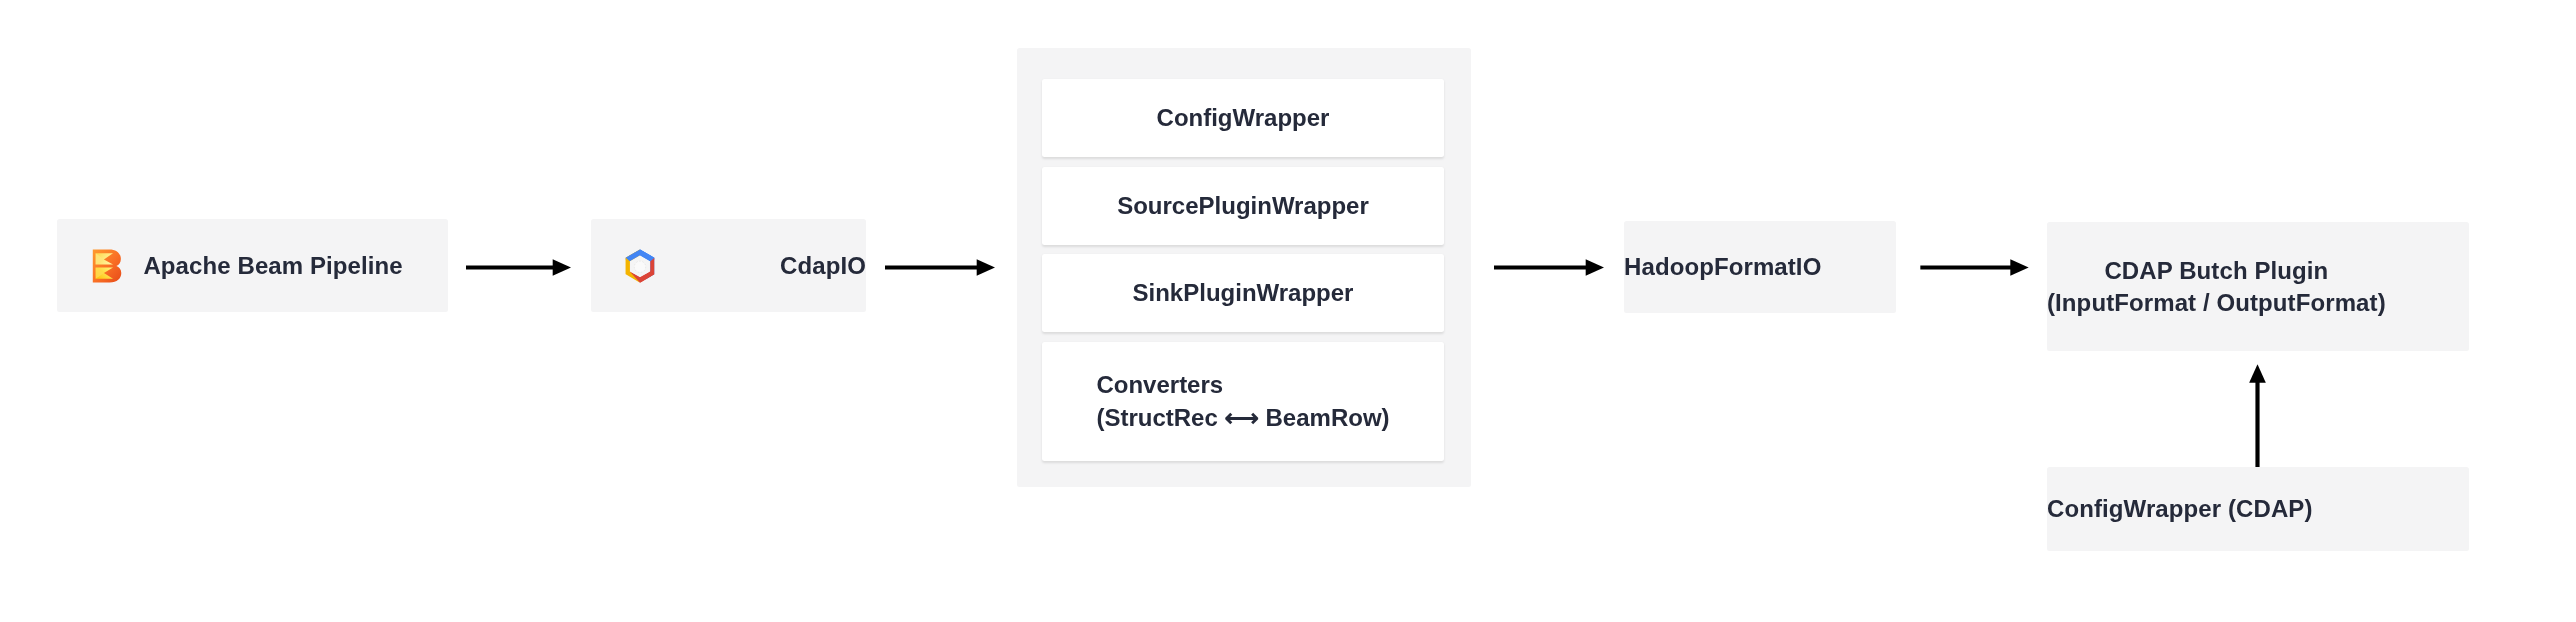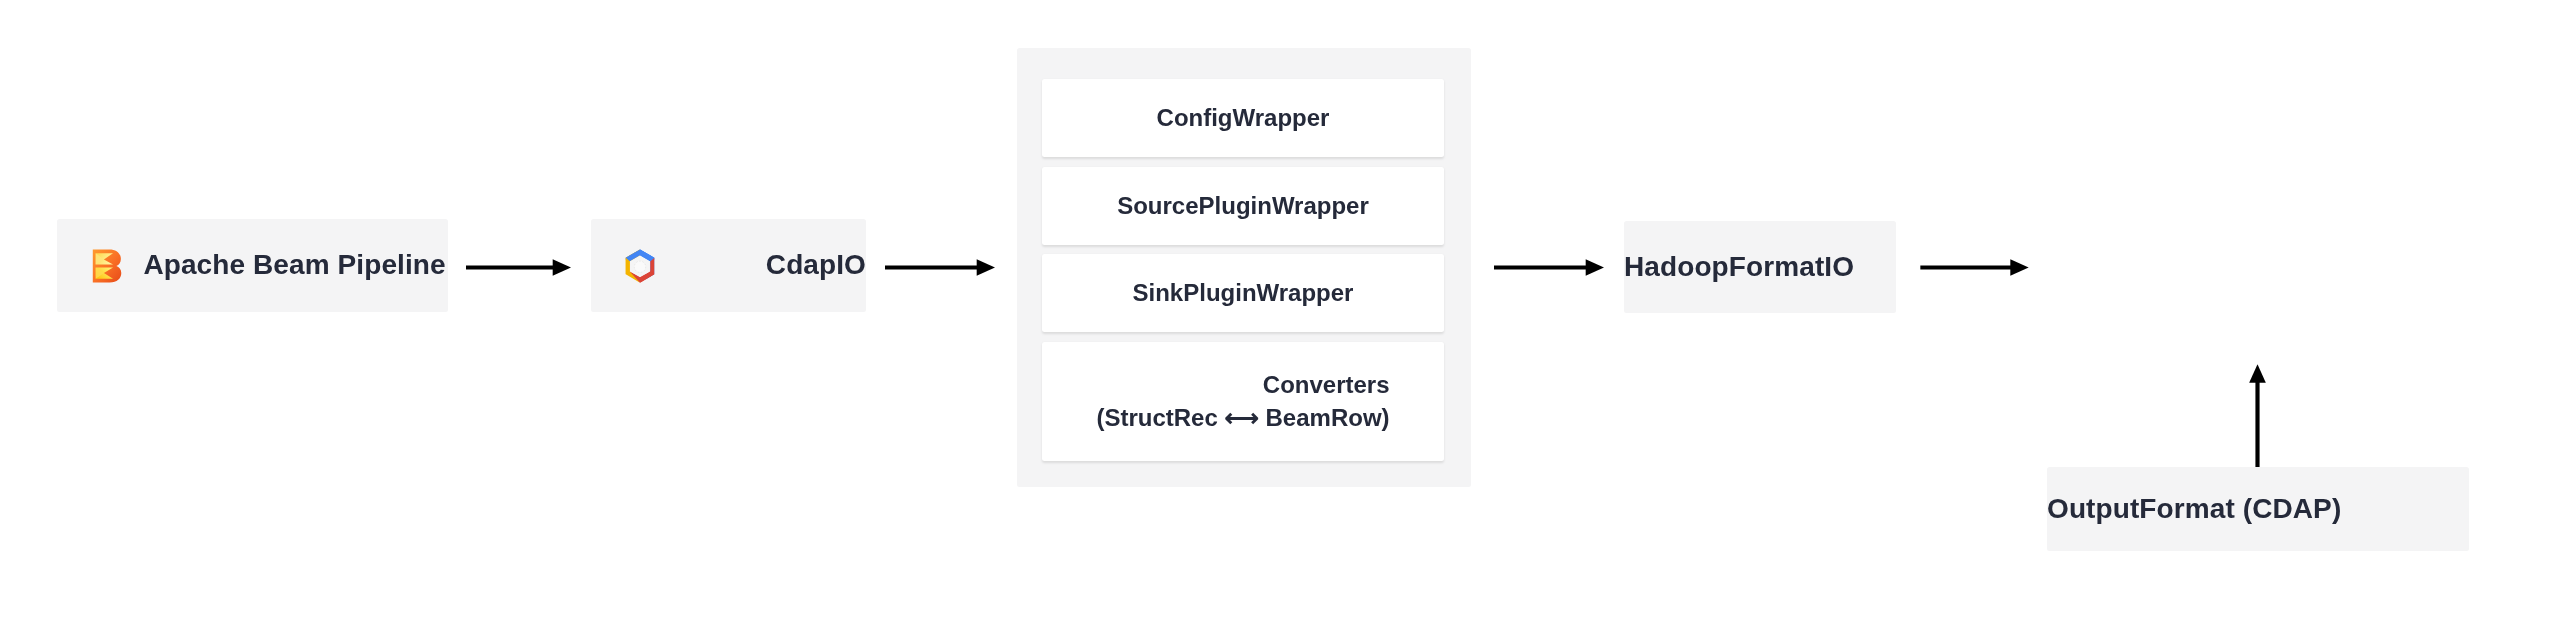--- a/index.html
+++ b/index.html
@@ -25,21 +25,21 @@
     position: absolute;
     background: #f4f4f5;
     border-radius: 2.5px;
     display: flex;
     align-items: center;
     justify-content: flex-start;
     box-sizing: border-box;
     text-align: center;
   }
   .node-label {
-    font-size: 28px;
+    font-size: 24px;
     font-weight: 600;
     letter-spacing: 0.1px;
     line-height: 1.32;
     color: #252a3a;
     white-space: pre-line;
   }
 
   
   .node.with-icon {
     justify-content: flex-start;
@@ -62,21 +62,21 @@
   }
   .card {
     position: absolute;
     background: #ffffff;
     border-radius: 2.5px;
     box-shadow: 0 1.7px 2.5px rgba(0,0,0,0.10);
     display: flex;
     align-items: center;
     justify-content: center;
     box-sizing: border-box;
-    text-align: right;
+    text-align: left;
   }
   .card-label {
     font-size: 24px;
     font-weight: 600;
     line-height: 1.34;
     color: #252a3a;
     white-space: pre-line;
   }
 
   
@@ -185,26 +185,30 @@
     <span class="node-label">HadoopFormatIO</span>
   </div>
 
   <div class="arrow" style="left:1920px; top:255px; width:109px; height:25px;">
     <svg width="109" height="25" viewBox="0 0 130 30">
       <line x1="0" y1="15" x2="110" y2="15" stroke="#000" stroke-width="5"></line>
       <polygon points="108,5 130,15 108,25" fill="#000"></polygon>
     </svg>
   </div>
 
+  <div class="node" style="left:2047px; top:222px; width:422px; height:129px;">
+    <span class="node-label">CDAP Butch Plugin
+(InputFormat / OutputFormat)</span>
+  </div>
 
   <div class="arrow" style="left:2245px; top:364px; width:25px; height:104px;">
     <svg width="25" height="104" viewBox="0 0 30 124">
       <line x1="15" y1="124" x2="15" y2="20" stroke="#000" stroke-width="5"></line>
       <polygon points="5,22 15,0 25,22" fill="#000"></polygon>
     </svg>
   </div>
 
   <div class="node" style="left:2047px; top:467px; width:422px; height:84px;">
-    <span class="node-label">OutputFormat (CDAP)</span>
+    <span class="node-label">ConfigWrapper (CDAP)</span>
   </div>
 
 </div>
 
 
 </body></html>

